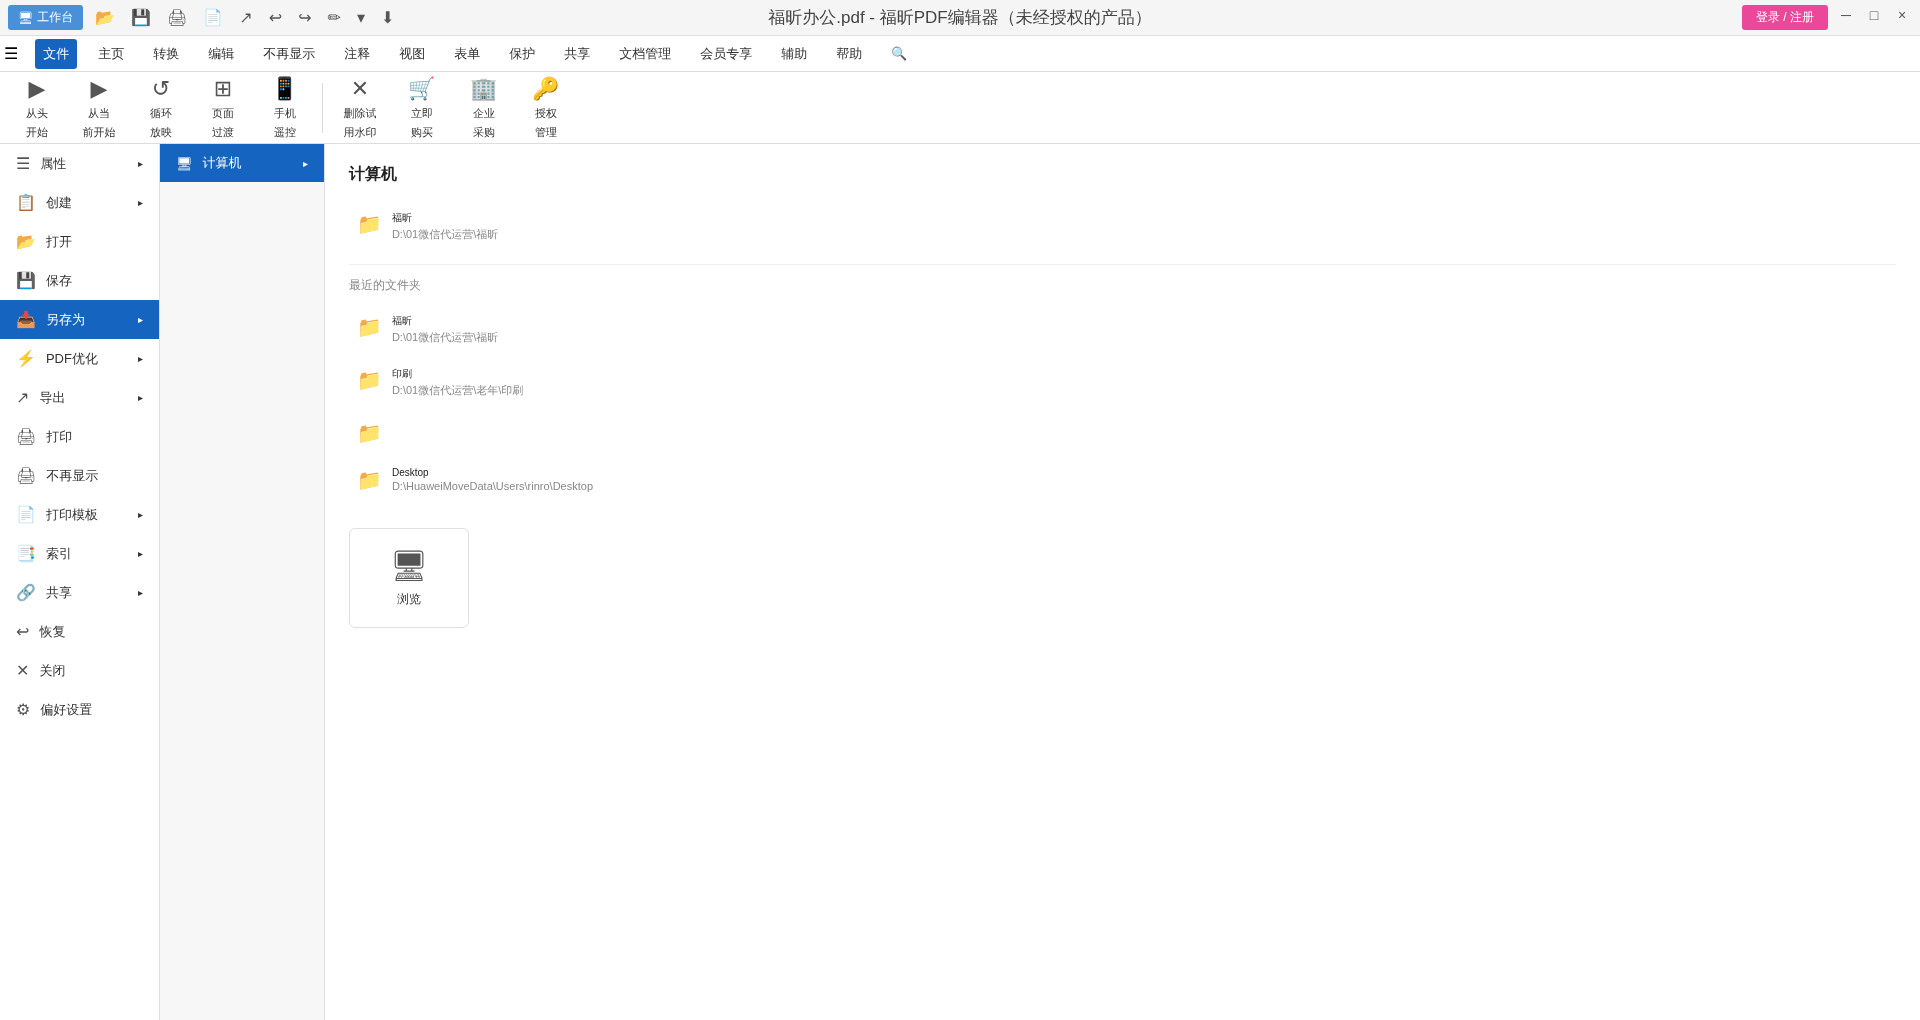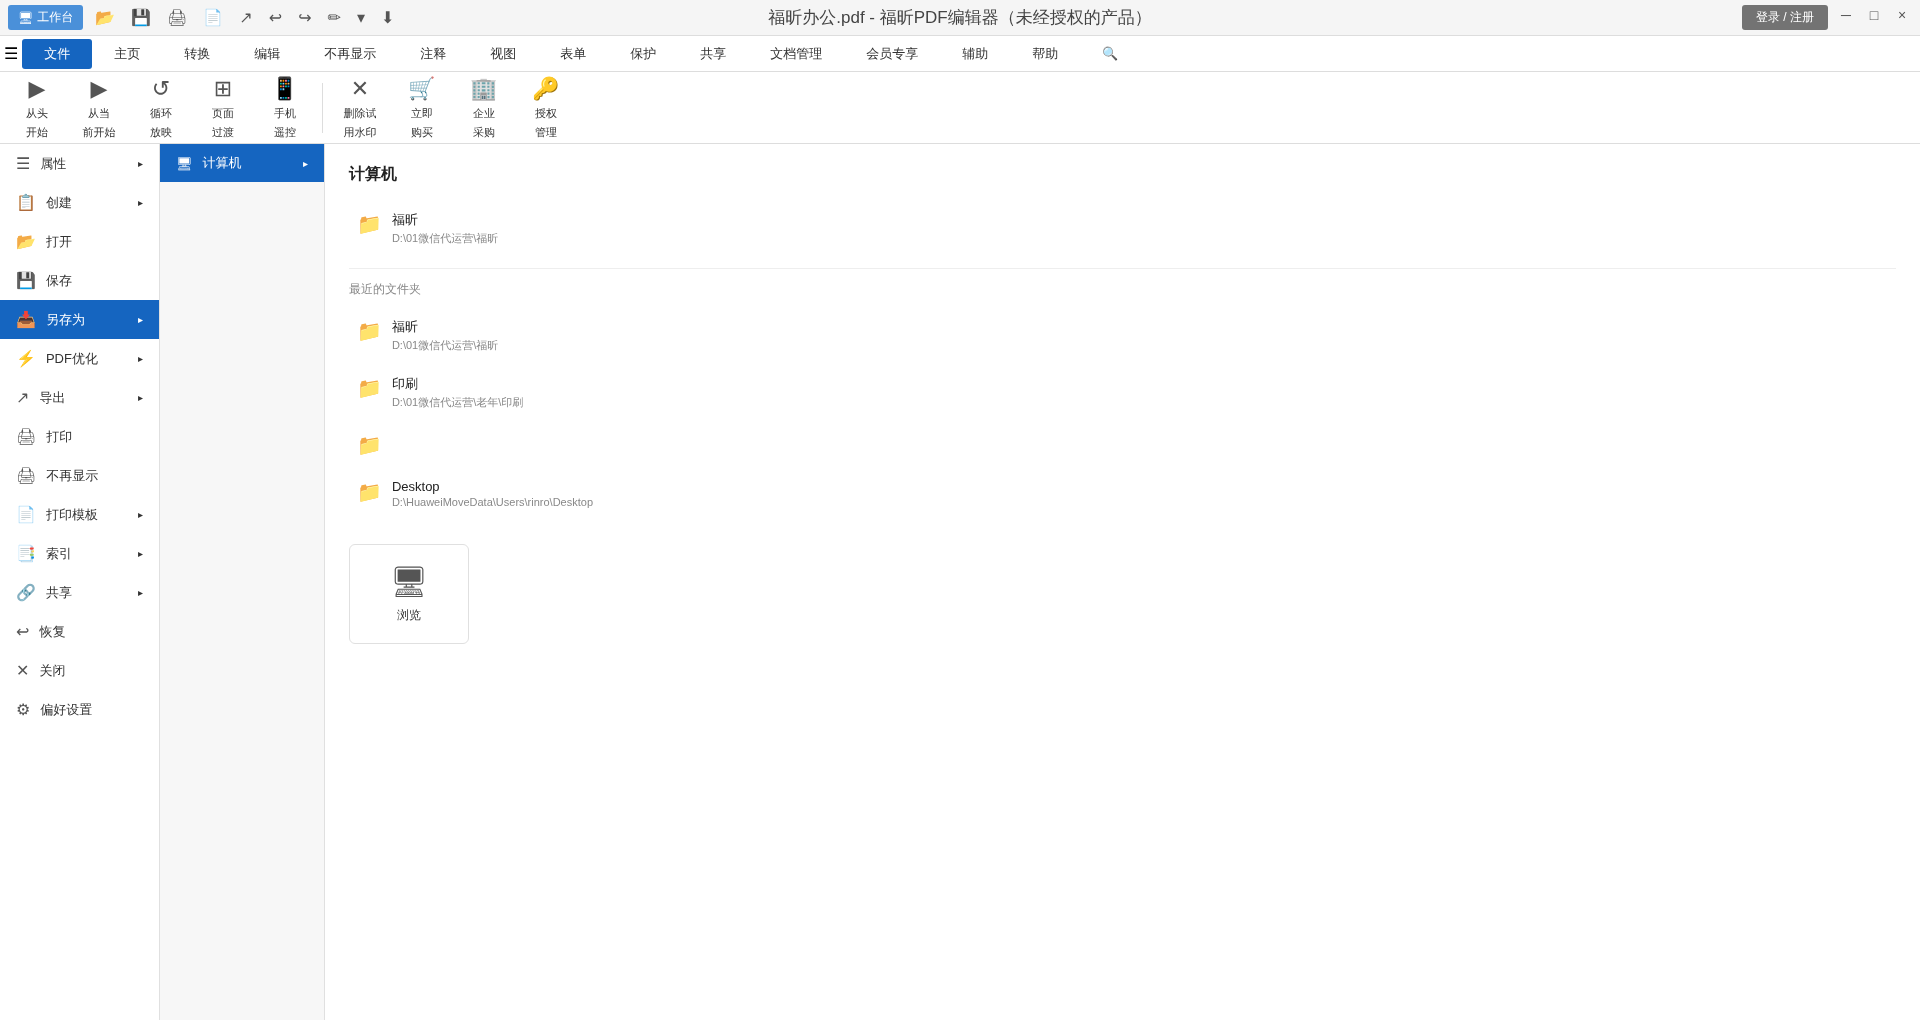--- a/index.html
+++ b/index.html
@@ -45,21 +45,21 @@
       color: #444;
       font-size: 17px;
     }
     #titlebar .window-controls {
       position: absolute;
       right: 8px;
       display: flex;
       gap: 8px;
     }
     #titlebar .login-btn {
-      background: #737373;
+      background: #ec4899;
       color: white;
       border: none;
       padding: 4px 14px;
       border-radius: 3px;
       font-size: 12px;
       cursor: pointer;
     }
     #titlebar .win-btn {
       width: 20px;
       height: 20px;
@@ -74,25 +74,26 @@
     
     #menubar {
       height: 36px;
       background: #fff;
       display: flex;
       align-items: center;
       border-bottom: 1px solid #ddd;
       padding: 0 4px;
     }
     .menu-item {
-      padding: 6px 22px;
+      padding: 6px 8px;
       cursor: pointer;
       font-size: 13px;
       color: #333;
       border-radius: 3px;
+      margin-left: 13px;
     }
     .menu-item.active { background: #1565c0; color: white; }
 
     
     #toolbar {
       height: 72px;
       background: #fff;
       border-bottom: 1px solid #ddd;
       display: flex;
       align-items: center;
@@ -202,21 +203,21 @@
       gap: 10px;
       margin-bottom: 2px;
     }
     .folder-icon {
       font-size: 20px;
       color: #888;
       margin-top: 1px;
       flex-shrink: 0;
     }
     .folder-info .folder-name {
-      font-size: 13px;
+      font-size: 10px;
       color: #222;
       font-weight: 500;
     }
     .folder-info .folder-path {
       font-size: 11px;
       color: #888;
       margin-top: 2px;
       word-break: break-all;
     }
 

